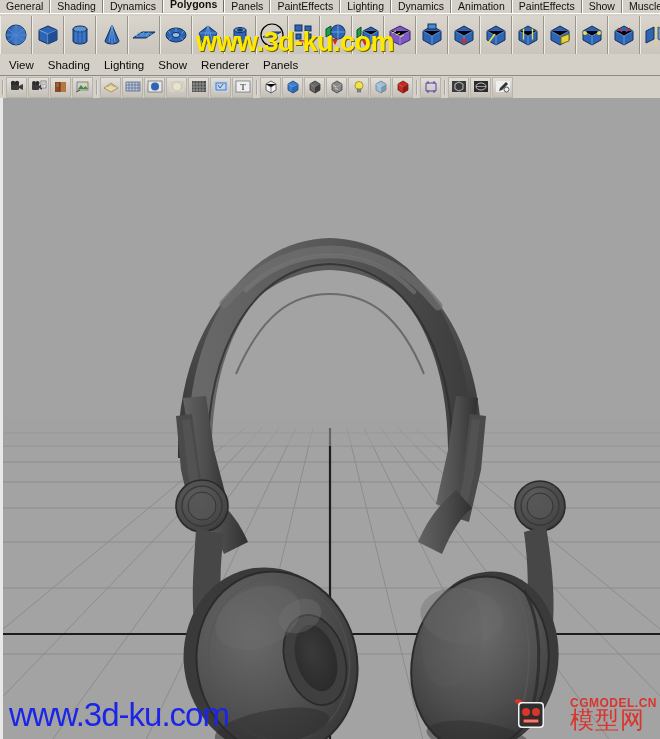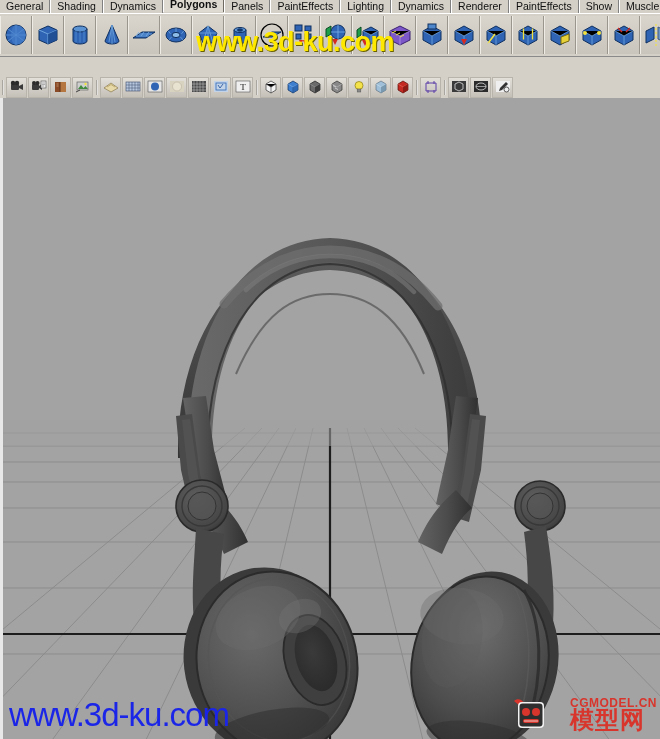--- a/index.html
+++ b/index.html
@@ -135,40 +135,40 @@
   }
   .logo-head{
     width:38px;height:38px;flex:0 0 38px;position:relative;
   }
   .logo-txt{display:flex;flex-direction:column;line-height:1;}
   .logo-en{
     font-size:12px;font-weight:bold;color:#d8352c;
     letter-spacing:0.5px;font-family:"Liberation Sans",sans-serif;
   }
   .logo-cn{
-    font-size:24px;font-weight:bold;color:#d8352c;
+    font-size:24px;font-weight:normal;color:#d8352c;
     letter-spacing:1px;margin-top:-1px;
     font-family:"DejaVu Sans",sans-serif;
   }
 </style>
 </head>
 <body>
 
 <div class="app">
 
   <div class="tabbar">
     <div class="tab first">General</div>
     <div class="tab">Shading</div>
     <div class="tab">Dynamics</div>
     <div class="tab active">Polygons</div>
     <div class="tab">Panels</div>
     <div class="tab">PaintEffects</div>
     <div class="tab">Lighting</div>
     <div class="tab">Dynamics</div>
-    <div class="tab">Renderer</div>
+    <div class="tab">Animation</div>
     <div class="tab">PaintEffects</div>
     <div class="tab">Show</div>
     <div class="tab">Muscle</div>
 
   </div>
 
   <div class="shelf">
 
     <div class="shelf-btn">
       <svg width="26" height="26" viewBox="0 0 26 26">
@@ -338,20 +338,28 @@
       <svg width="26" height="26" viewBox="0 0 26 26">
         <path d="M3 9l8-4v12l-8 4z" fill="#2f64b4" stroke="#10305f"></path>
         <path d="M23 9l-8-4v12l8 4z" fill="#4d86cb" stroke="#10305f" opacity="0.75"></path>
         <path d="M13 2v22" stroke="#f0e040" stroke-width="1.2" stroke-dasharray="2 2"></path>
       </svg>
     </div>
 
     <div class="wm-yellow">www.3d-ku.com</div>
   </div>
 
+  <div class="panelmenu">
+    <div class="mi">View</div>
+    <div class="mi">Shading</div>
+    <div class="mi">Lighting</div>
+    <div class="mi">Show</div>
+    <div class="mi">Renderer</div>
+    <div class="mi">Panels</div>
+  </div>
 
   <div class="vptools">
     <div class="vt sep"></div>
 
     <div class="vt">
       <svg width="16" height="16" viewBox="0 0 16 16">
         <rect x="2" y="5" width="8" height="6" rx="1" fill="#3a3a3a"></rect>
         <path d="M10 7l4-2v6l-4-2z" fill="#3a3a3a"></path>
         <circle cx="4" cy="4" r="2.2" fill="#2a2a2a"></circle>
           <circle cx="8" cy="4" r="2.2" fill="#2a2a2a"></circle>

